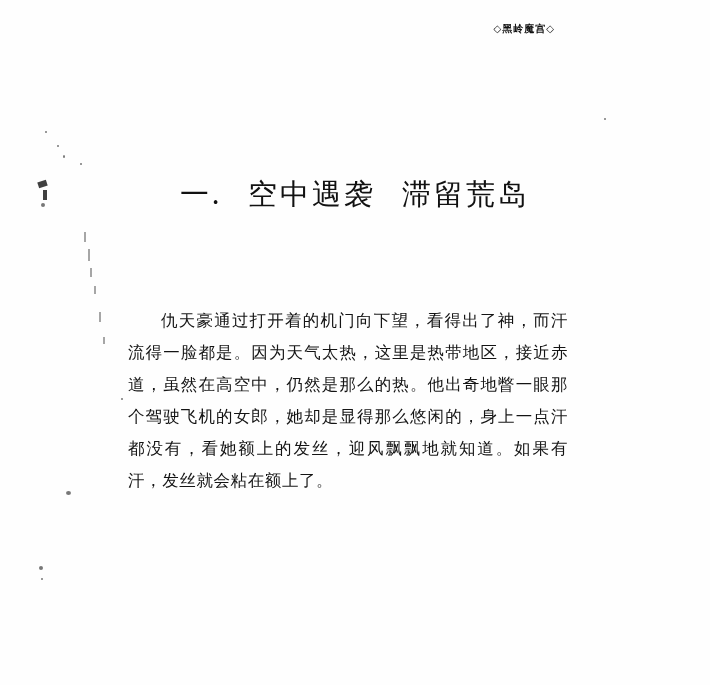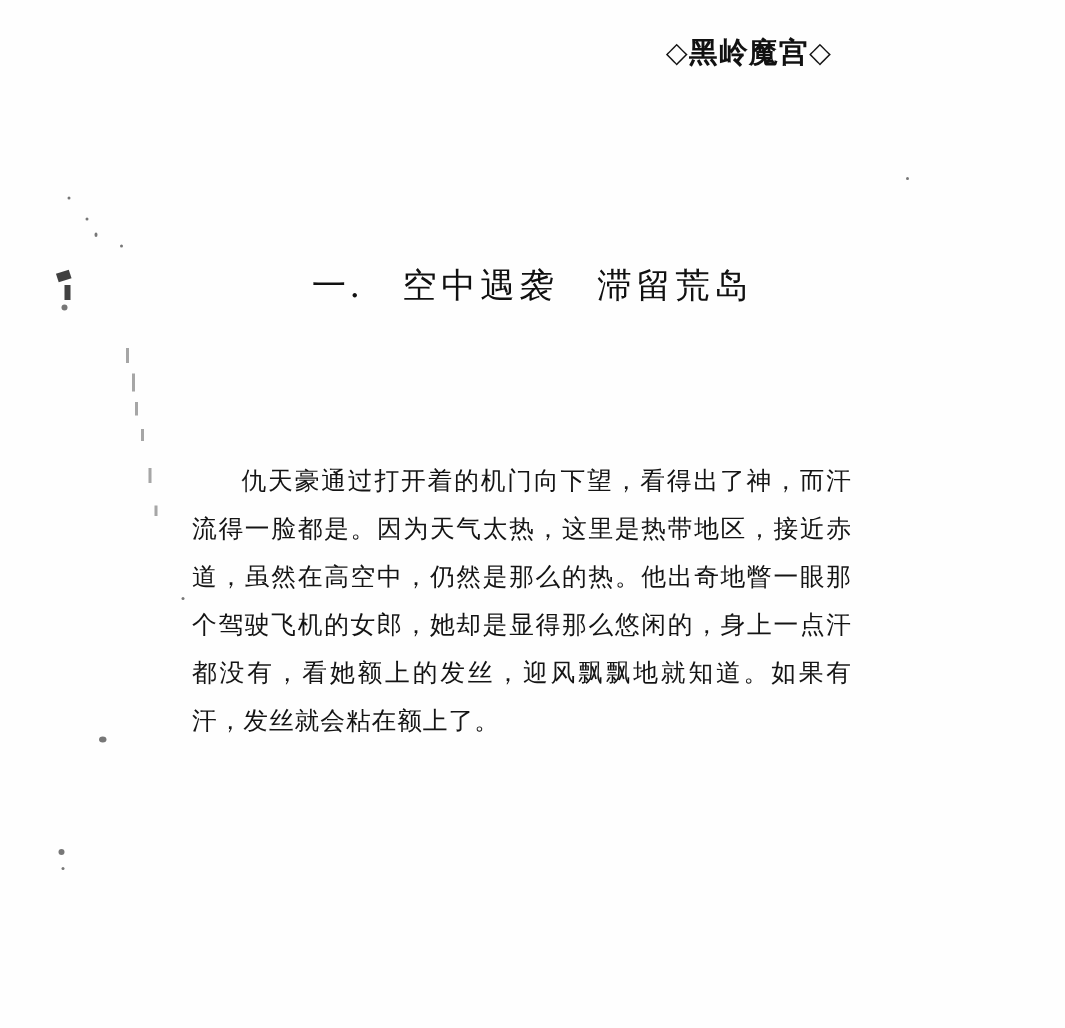--- a/index.html
+++ b/index.html
@@ -24,36 +24,36 @@
     height: 685px;
     background: #fefefe;
   }
 
   
   .running-head {
     position: absolute;
     right: 155px;
     top: 22px;
     font-family: "DejaVu Serif", serif;
-    font-size: 19px;
+    font-size: 10px;
     font-weight: bold;
     letter-spacing: 1px;
     color: #111;
     white-space: nowrap;
   }
 
   
   .chapter-title {
     position: absolute;
     left: 0;
     top: 175px;
     width: 710px;
     text-align: center;
     font-family: "DejaVu Serif", serif;
-    font-size: 23px;
+    font-size: 29px;
     font-weight: normal;
     letter-spacing: 3px;
     color: #111;
   }
   .chapter-title .num {
     letter-spacing: 2px;
   }
   .chapter-title .gap {
     display: inline-block;
     width: 26px;

